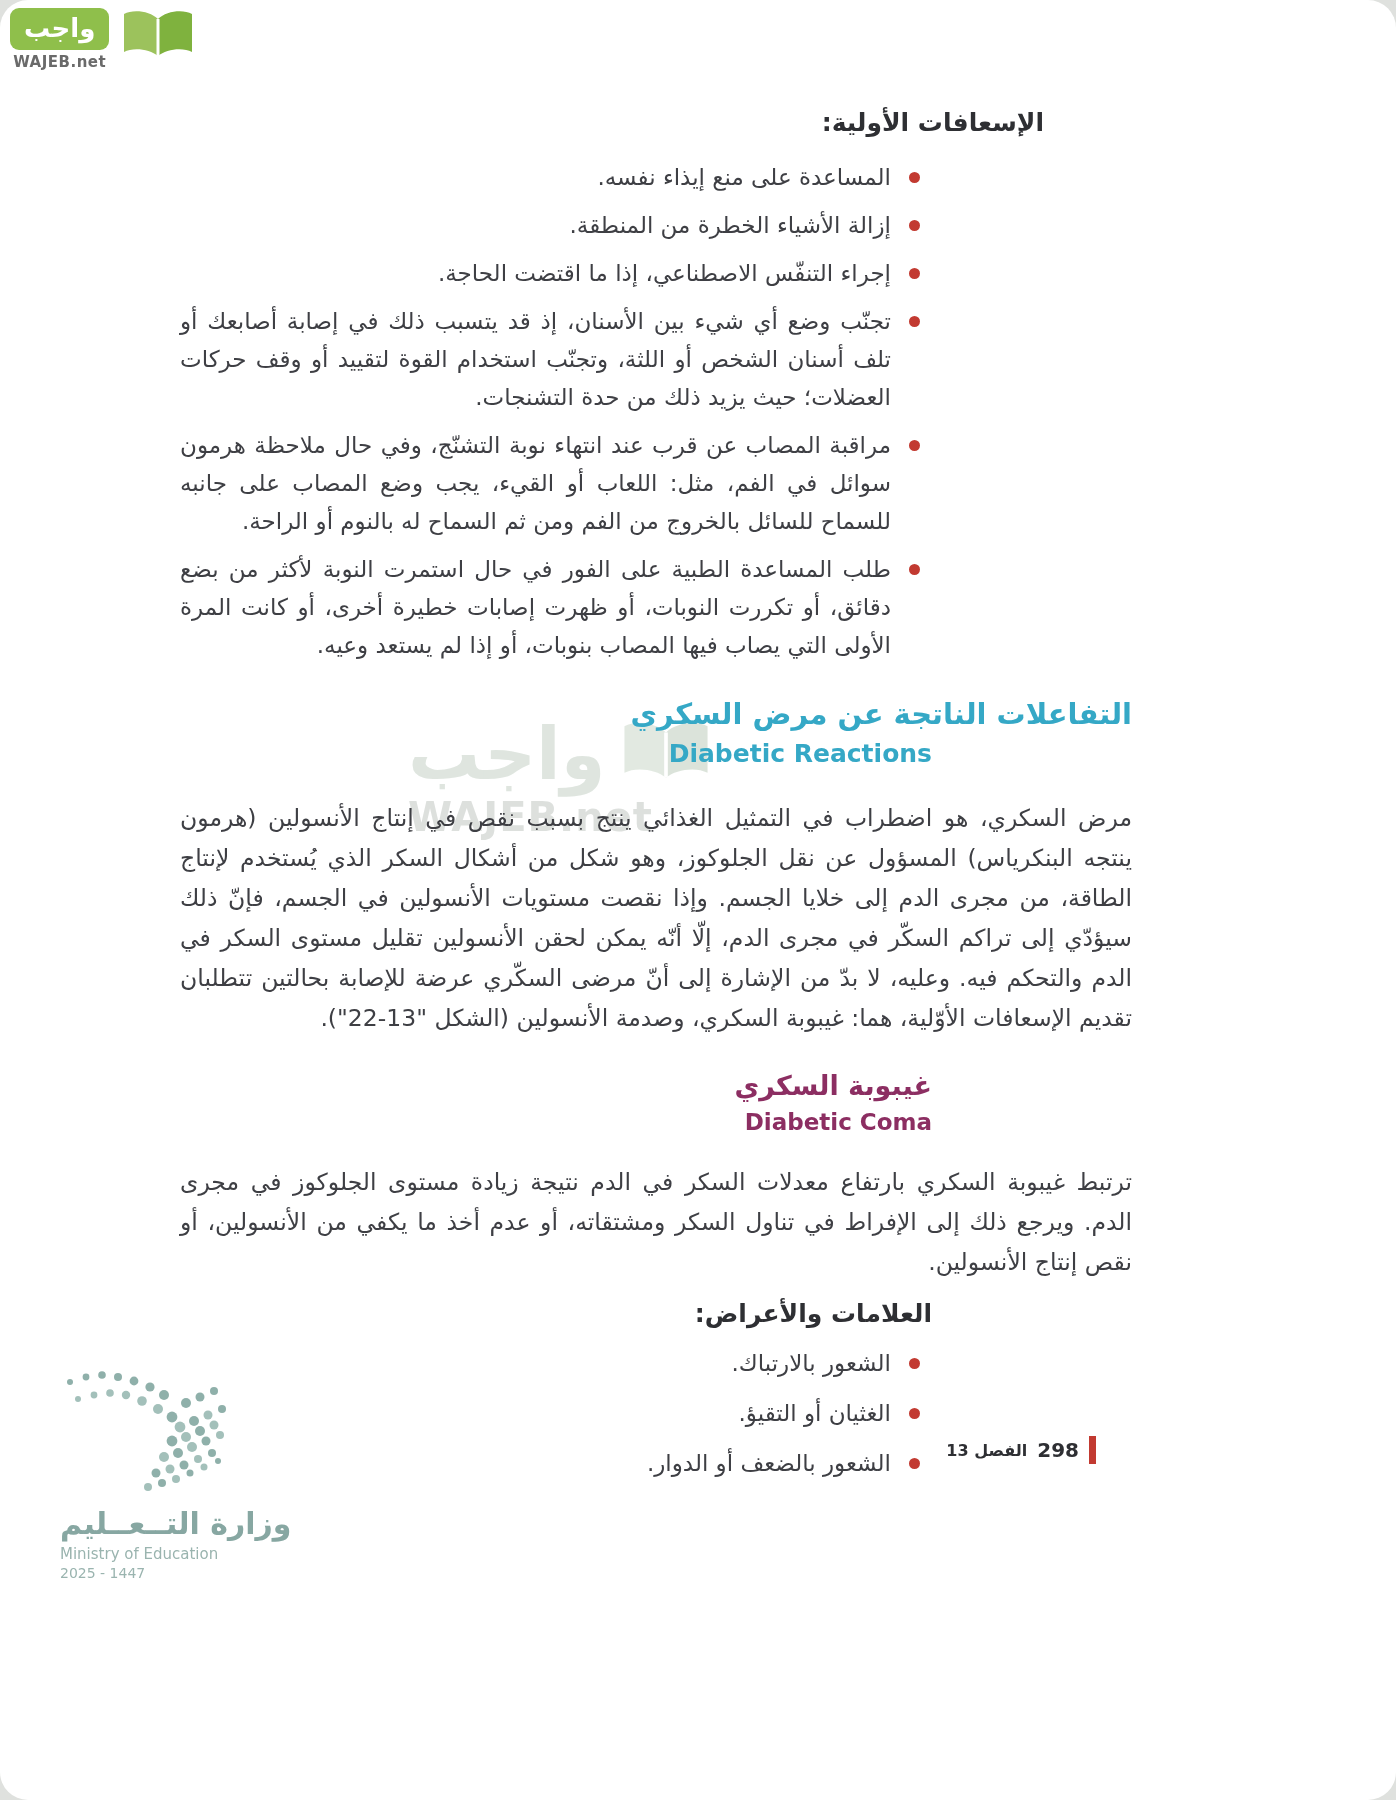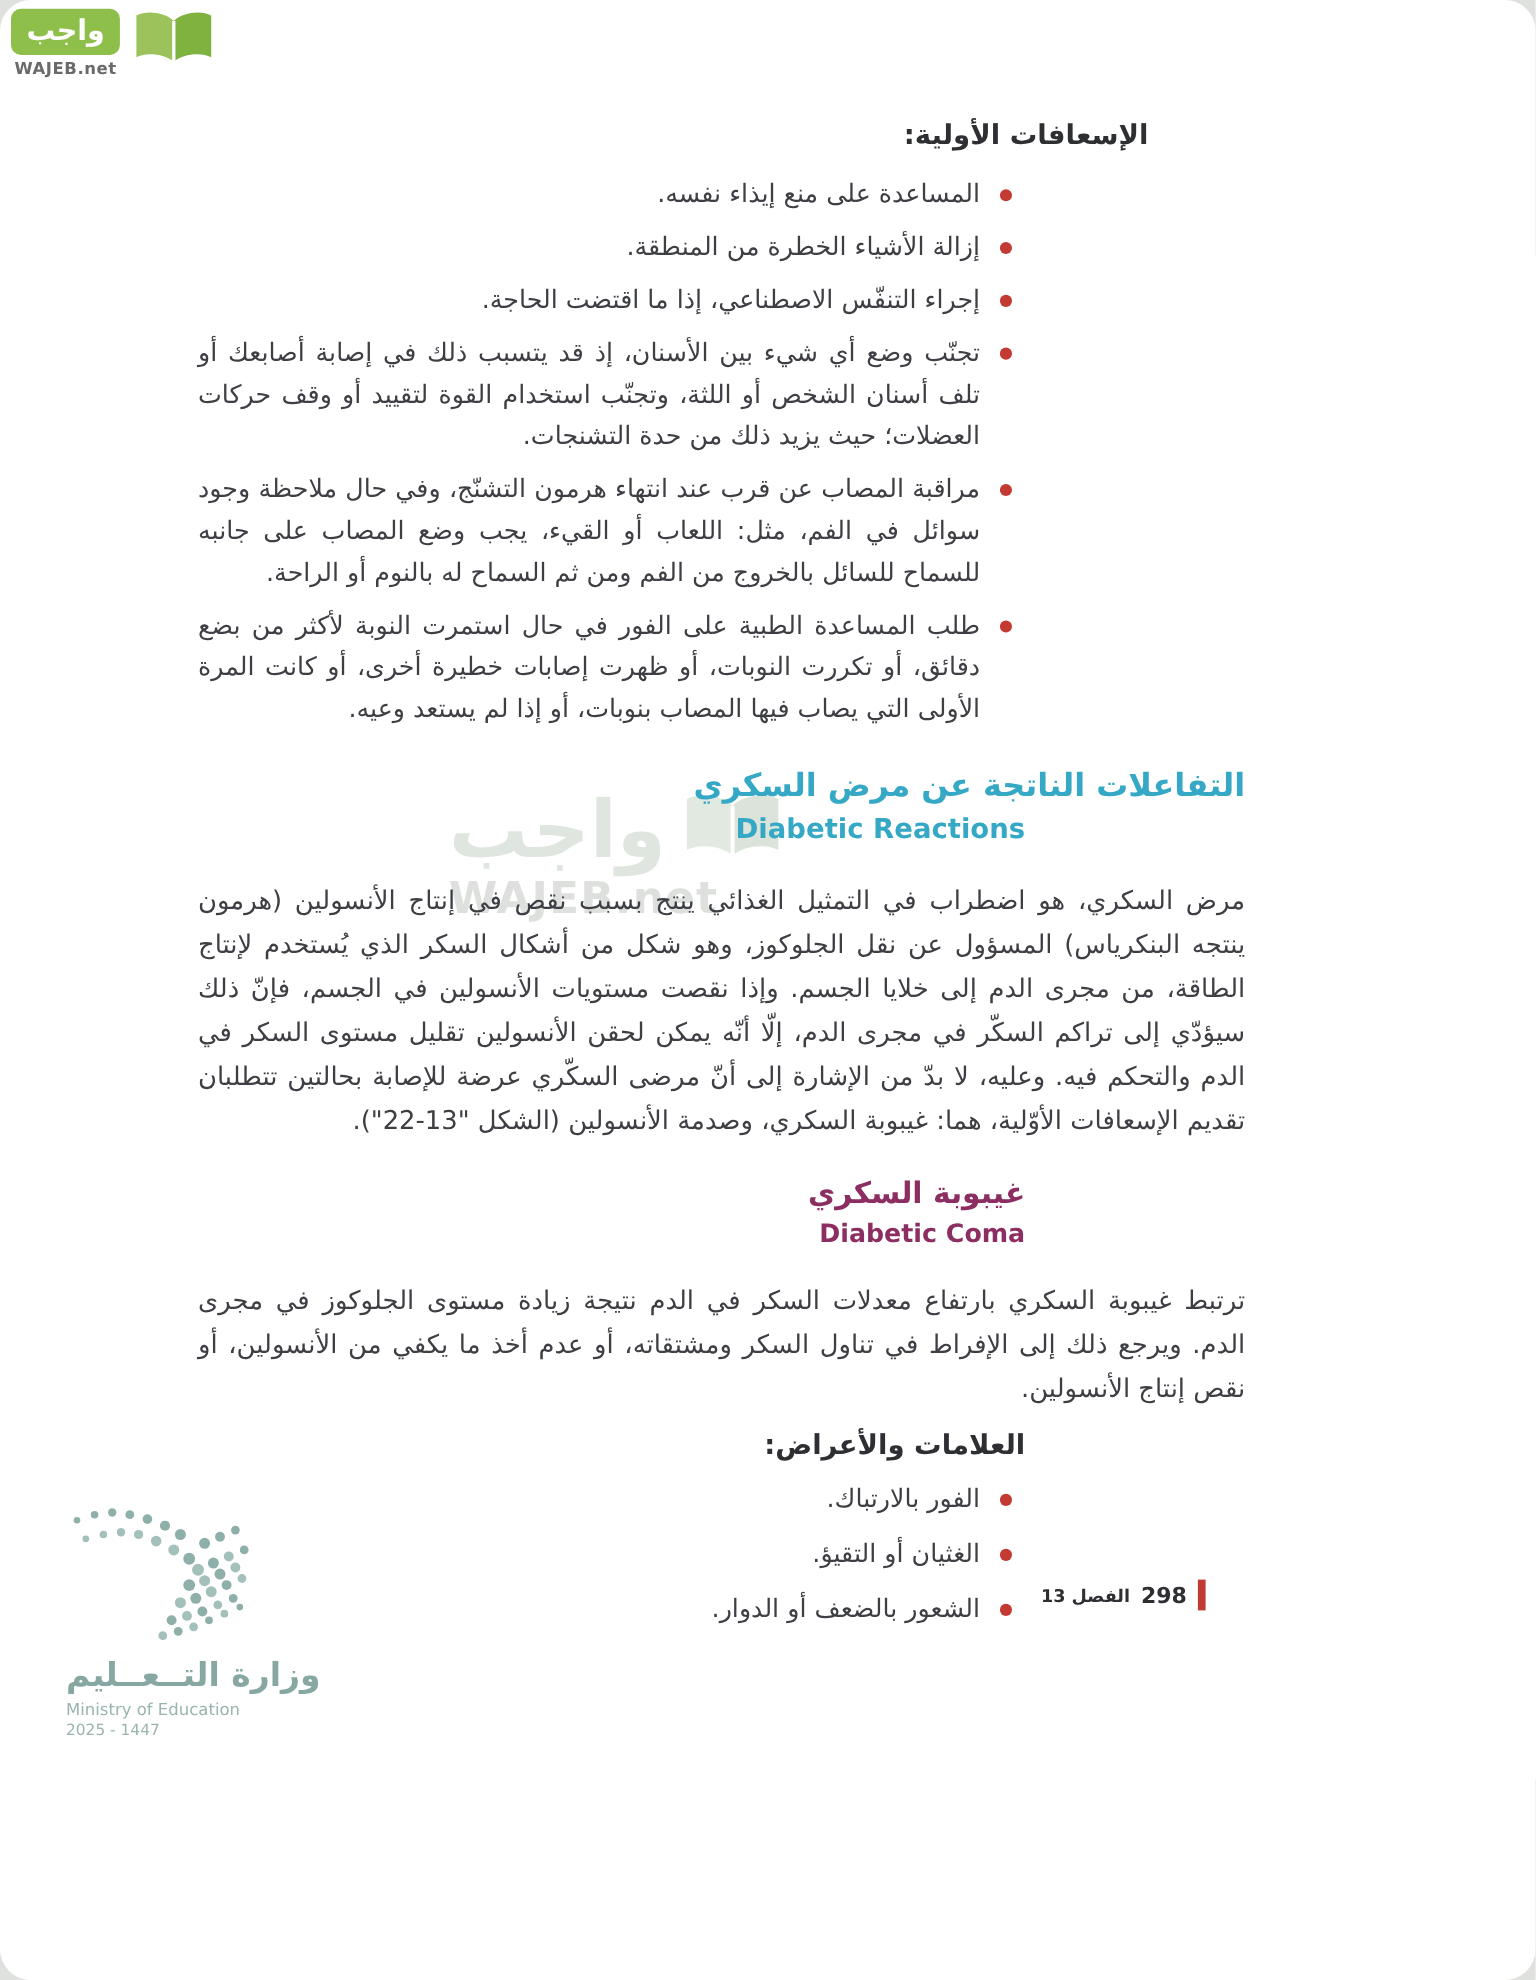--- a/index.html
+++ b/index.html
@@ -151,21 +151,21 @@
       <li class="bullet">
         <span class="dot"></span>
         <span class="txt">إجراء التنفّس الاصطناعي، إذا ما اقتضت الحاجة.</span>
       </li>
       <li class="bullet">
         <span class="dot"></span>
         <span class="txt">تجنّب وضع أي شيء بين الأسنان، إذ قد يتسبب ذلك في إصابة أصابعك أو تلف أسنان الشخص أو اللثة، وتجنّب استخدام القوة لتقييد أو وقف حركات العضلات؛ حيث يزيد ذلك من حدة التشنجات.</span>
       </li>
       <li class="bullet">
         <span class="dot"></span>
-        <span class="txt">مراقبة المصاب عن قرب عند انتهاء هرمون التشنّج، وفي حال ملاحظة وجود سوائل في الفم، مثل: اللعاب أو القيء، يجب وضع المصاب على جانبه للسماح للسائل بالخروج من الفم ومن ثم السماح له بالنوم أو الراحة.</span>
+        <span class="txt">مراقبة المصاب عن قرب عند انتهاء نوبة التشنّج، وفي حال ملاحظة هرمون سوائل في الفم، مثل: اللعاب أو القيء، يجب وضع المصاب على جانبه للسماح للسائل بالخروج من الفم ومن ثم السماح له بالنوم أو الراحة.</span>
       </li>
       <li class="bullet">
         <span class="dot"></span>
         <span class="txt">طلب المساعدة الطبية على الفور في حال استمرت النوبة لأكثر من بضع دقائق، أو تكررت النوبات، أو ظهرت إصابات خطيرة أخرى، أو كانت المرة الأولى التي يصاب فيها المصاب بنوبات، أو إذا لم يستعد وعيه.</span>
       </li>
     </ul>
 
     <div class="h-teal-ar">التفاعلات الناتجة عن مرض السكري</div>
     <div class="h-teal-en">Diabetic Reactions</div>
 
@@ -174,21 +174,21 @@
     <div class="h-purple-ar">غيبوبة السكري</div>
     <div class="h-purple-en">Diabetic Coma</div>
 
     <p class="para">ترتبط غيبوبة السكري بارتفاع معدلات السكر في الدم نتيجة زيادة مستوى الجلوكوز في مجرى الدم. ويرجع ذلك إلى الإفراط في تناول السكر ومشتقاته، أو عدم أخذ ما يكفي من الأنسولين، أو نقص إنتاج الأنسولين.</p>
 
     <div class="signs-heading">العلامات والأعراض:</div>
 
     <ul class="bullet-list">
       <li class="bullet symptom">
         <span class="dot"></span>
-        <span class="txt">الفور بالارتباك.</span>
+        <span class="txt">الشعور بالارتباك.</span>
       </li>
       <li class="bullet symptom">
         <span class="dot"></span>
         <span class="txt">الغثيان أو التقيؤ.</span>
       </li>
       <li class="bullet symptom">
         <span class="dot"></span>
         <span class="txt">الشعور بالضعف أو الدوار.</span>
       </li>
     </ul>

